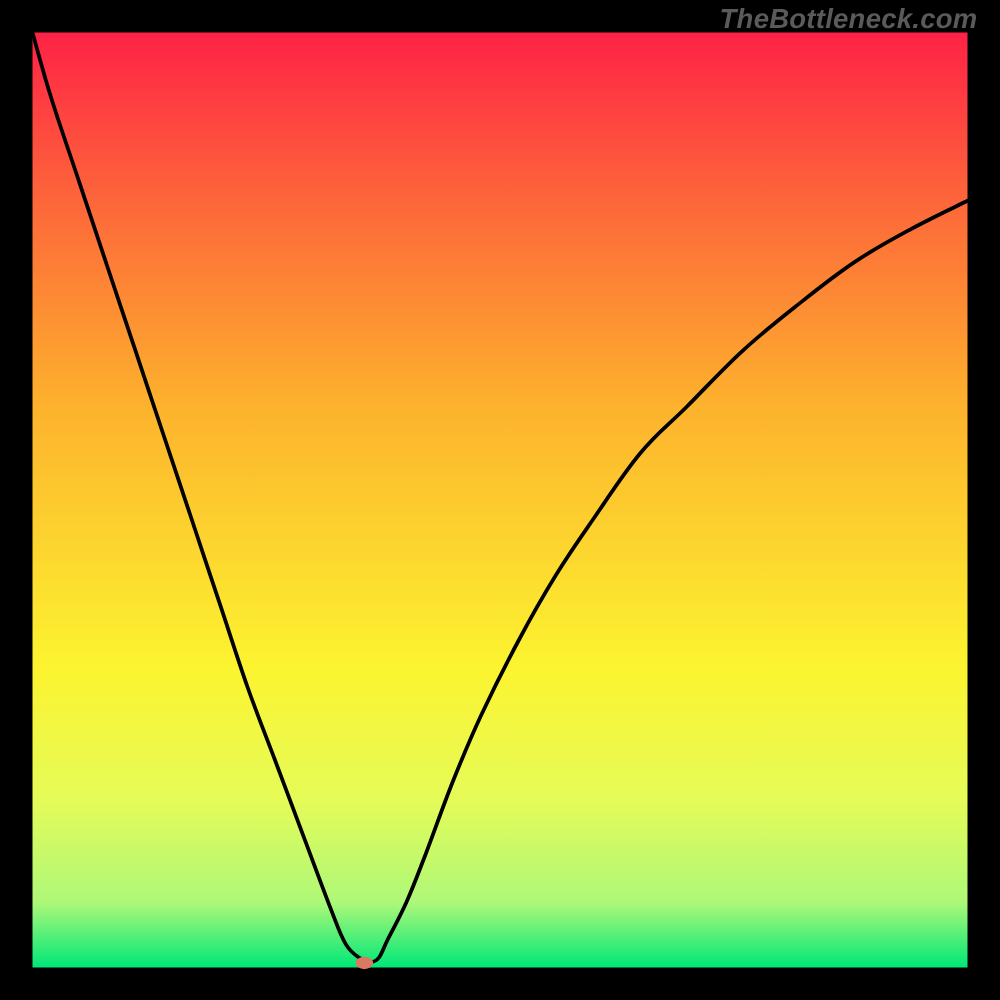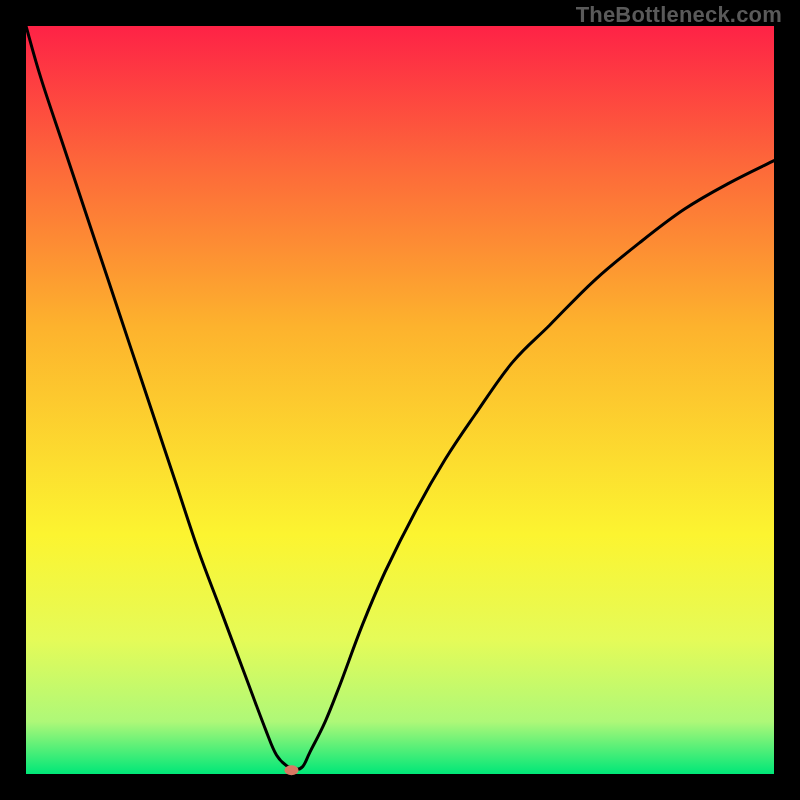--- a/index.html
+++ b/index.html
@@ -7,20 +7,21 @@
     padding: 0;
     background: #fff;
     font-family: Arial, Helvetica, sans-serif;
   }
   .chart-container {
     width: 800px;
     height: 800px;
     position: relative;
     background: #000;
     box-sizing: border-box;
+    font-style: italic;
   }
   .watermark {
     position: absolute;
     top: 2px;
     right: 18px;
     font-size: 22px;
     font-weight: 700;
     color: #5a5a5a;
     z-index: 20;
     letter-spacing: 0.2px;

